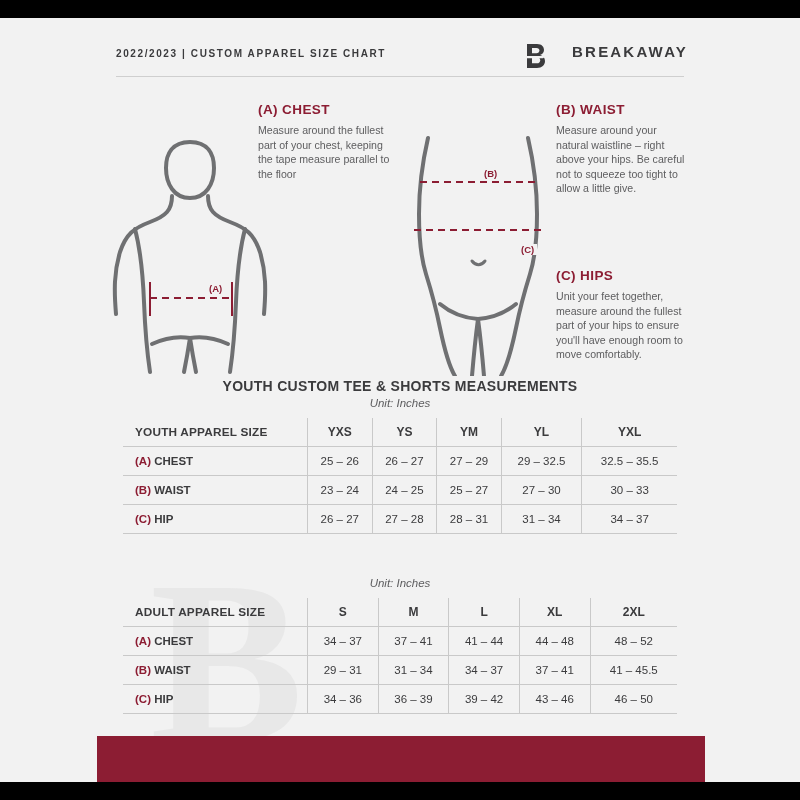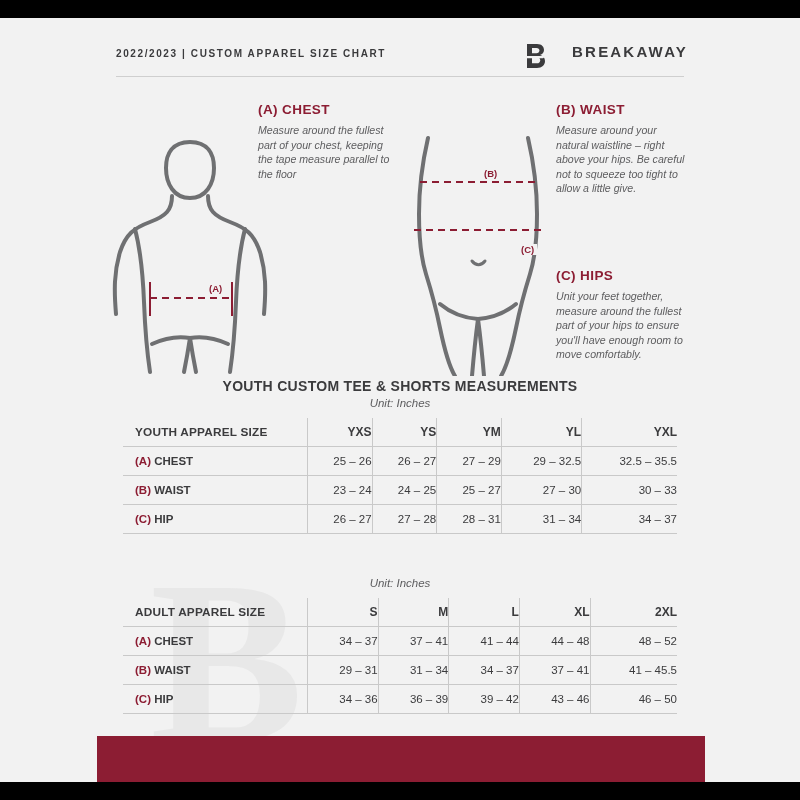--- a/index.html
+++ b/index.html
@@ -104,21 +104,20 @@
     margin: 0 0 6px 0;
     font-size: 13.5px;
     font-weight: bold;
     color: #8c1d33;
     letter-spacing: 0.4px;
   }
   .note p {
     margin: 0;
     font-size: 10.6px;
     line-height: 14.6px;
-    font-style: italic;
     color: #5d5d5f;
   }
   .note-chest { left: 258px; top: 26px; }
   .note-waist { left: 556px; top: 26px; }
   .note-hips  { left: 556px; top: 164px; margin-top: 28px; }
 
   .callout {
     position: absolute;
     font-size: 9.5px;
     font-weight: bold;
@@ -154,21 +153,21 @@
     width: 554px;
     border-collapse: collapse;
     z-index: 2;
     background: transparent;
   }
   table.size td, table.size th {
     border: 1px solid #c9c9c9;
     height: 28px;
     font-size: 11.5px;
     color: #3b3b3d;
-    text-align: right;
+    text-align: center;
     font-weight: normal;
     padding: 0;
   }
   table.size th.rowhead, table.size td.rowhead {
     text-align: left;
     padding-left: 12px;
     width: 172px;
   }
   table.size thead th {
     font-weight: bold;

